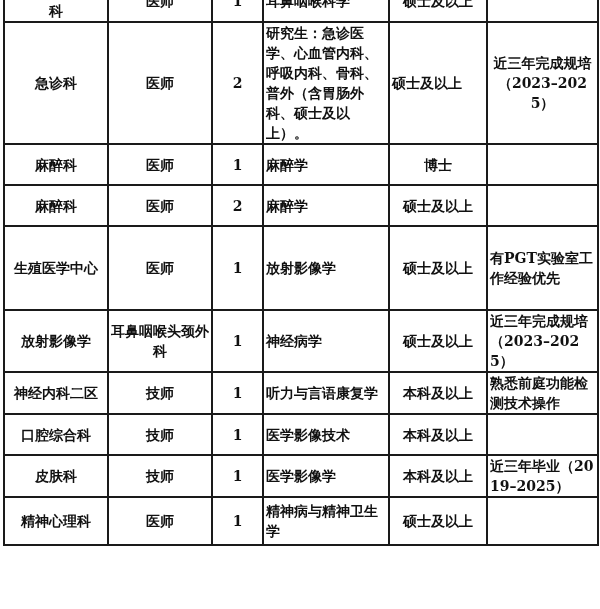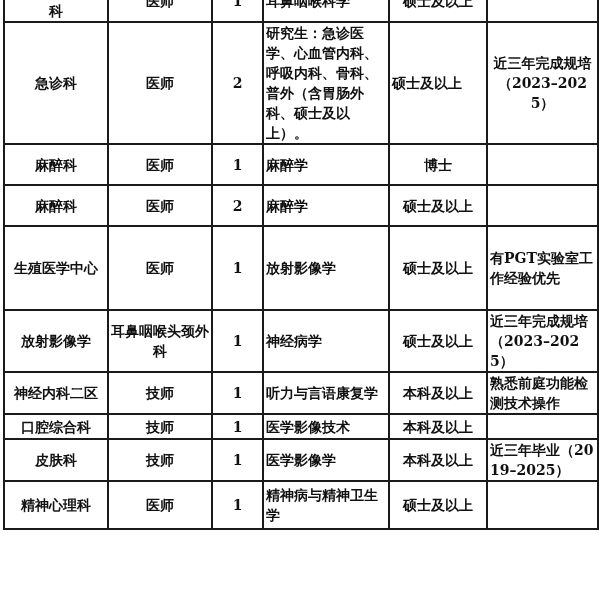--- a/index.html
+++ b/index.html
@@ -109,21 +109,21 @@
         <td class="l">近三年完成规培（2023–2025）</td>
       </tr>
       <tr style="height:41px">
         <td class="c">神经内科二区</td>
         <td class="c">技师</td>
         <td class="num">1</td>
         <td class="l">听力与言语康复学</td>
         <td class="c">本科及以上</td>
         <td class="l">熟悉前庭功能检测技术操作</td>
       </tr>
-      <tr style="height:25px">
+      <tr style="height:41px">
         <td class="c">口腔综合科</td>
         <td class="c">技师</td>
         <td class="num">1</td>
         <td class="l">医学影像技术</td>
         <td class="c">本科及以上</td>
         <td class="l"></td>
       </tr>
       <tr style="height:41px">
         <td class="c">皮肤科</td>
         <td class="c">技师</td>

